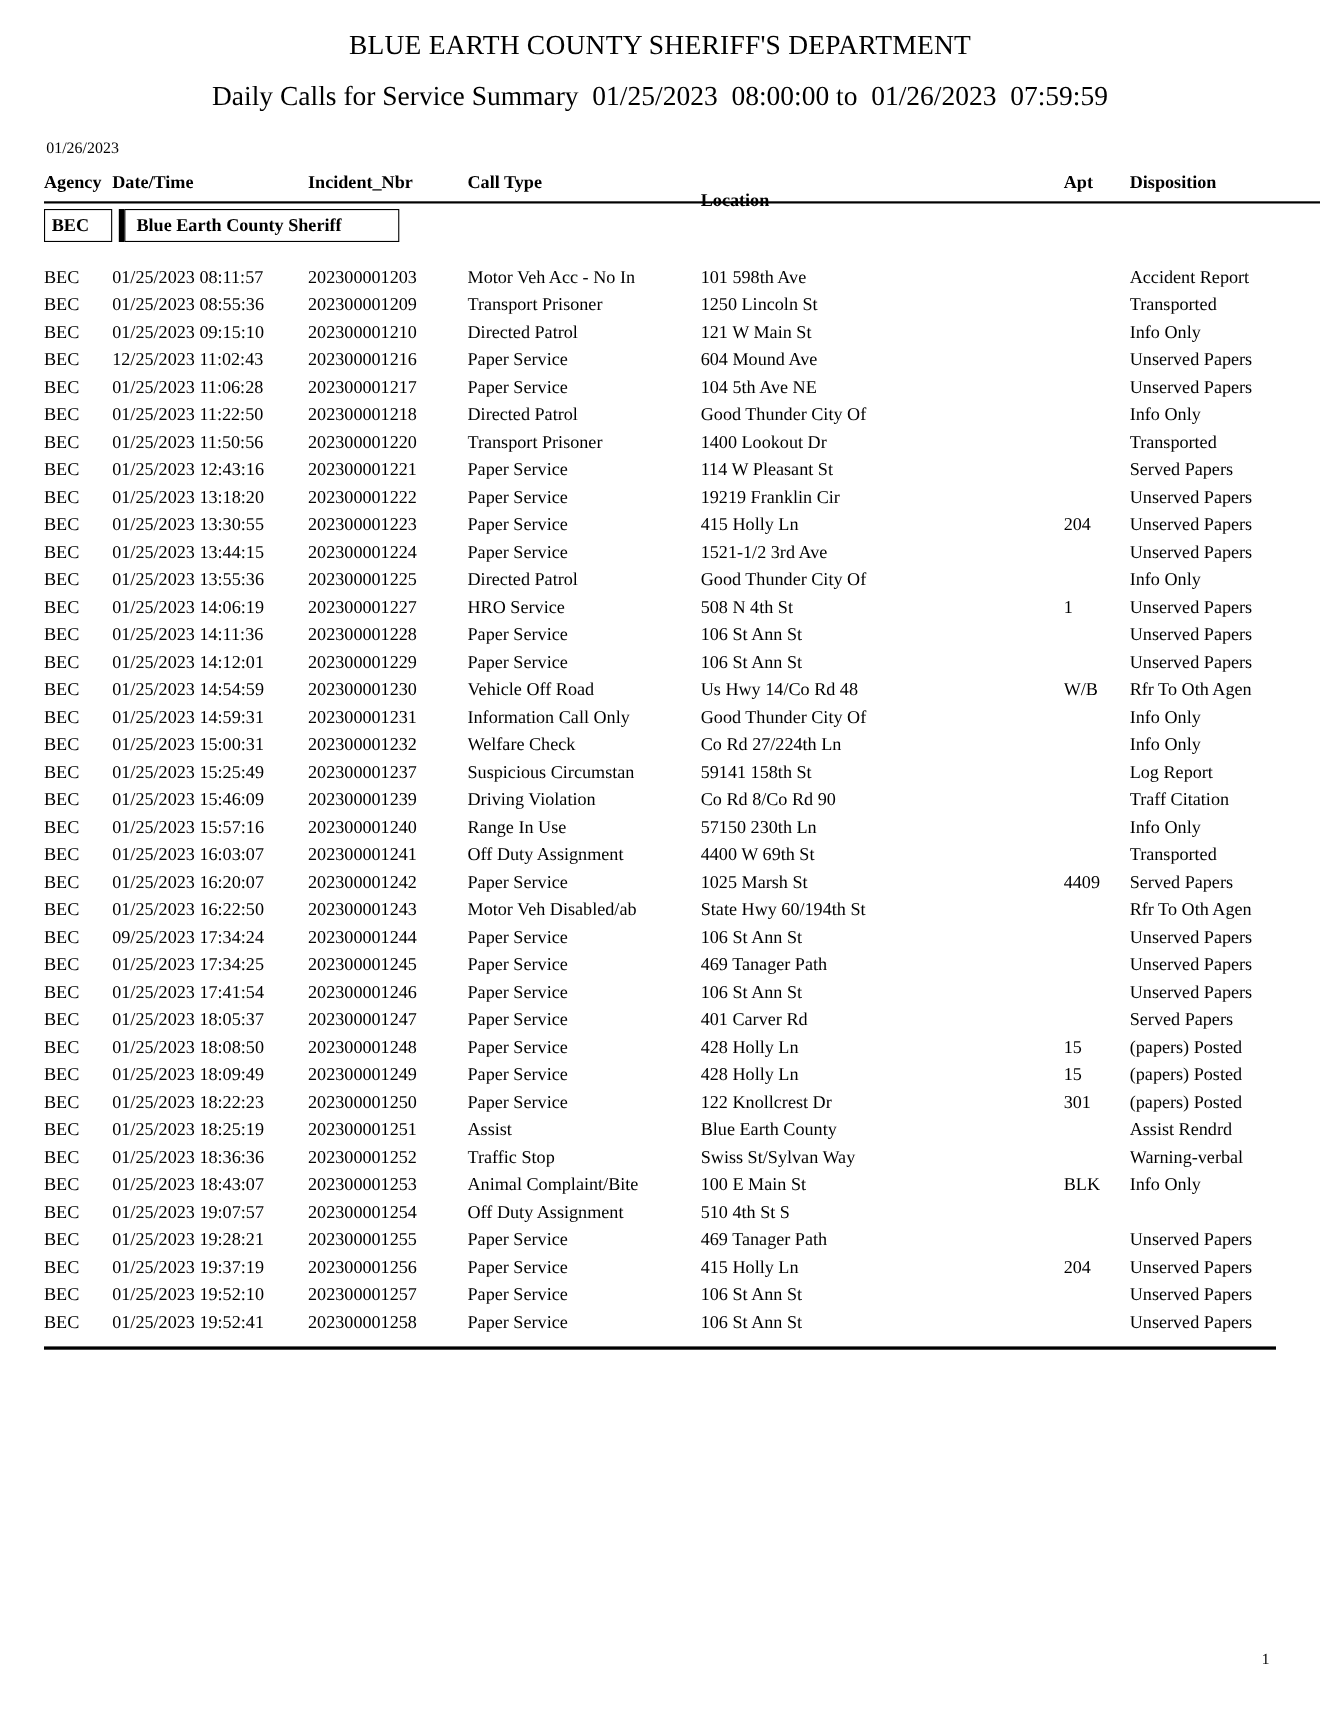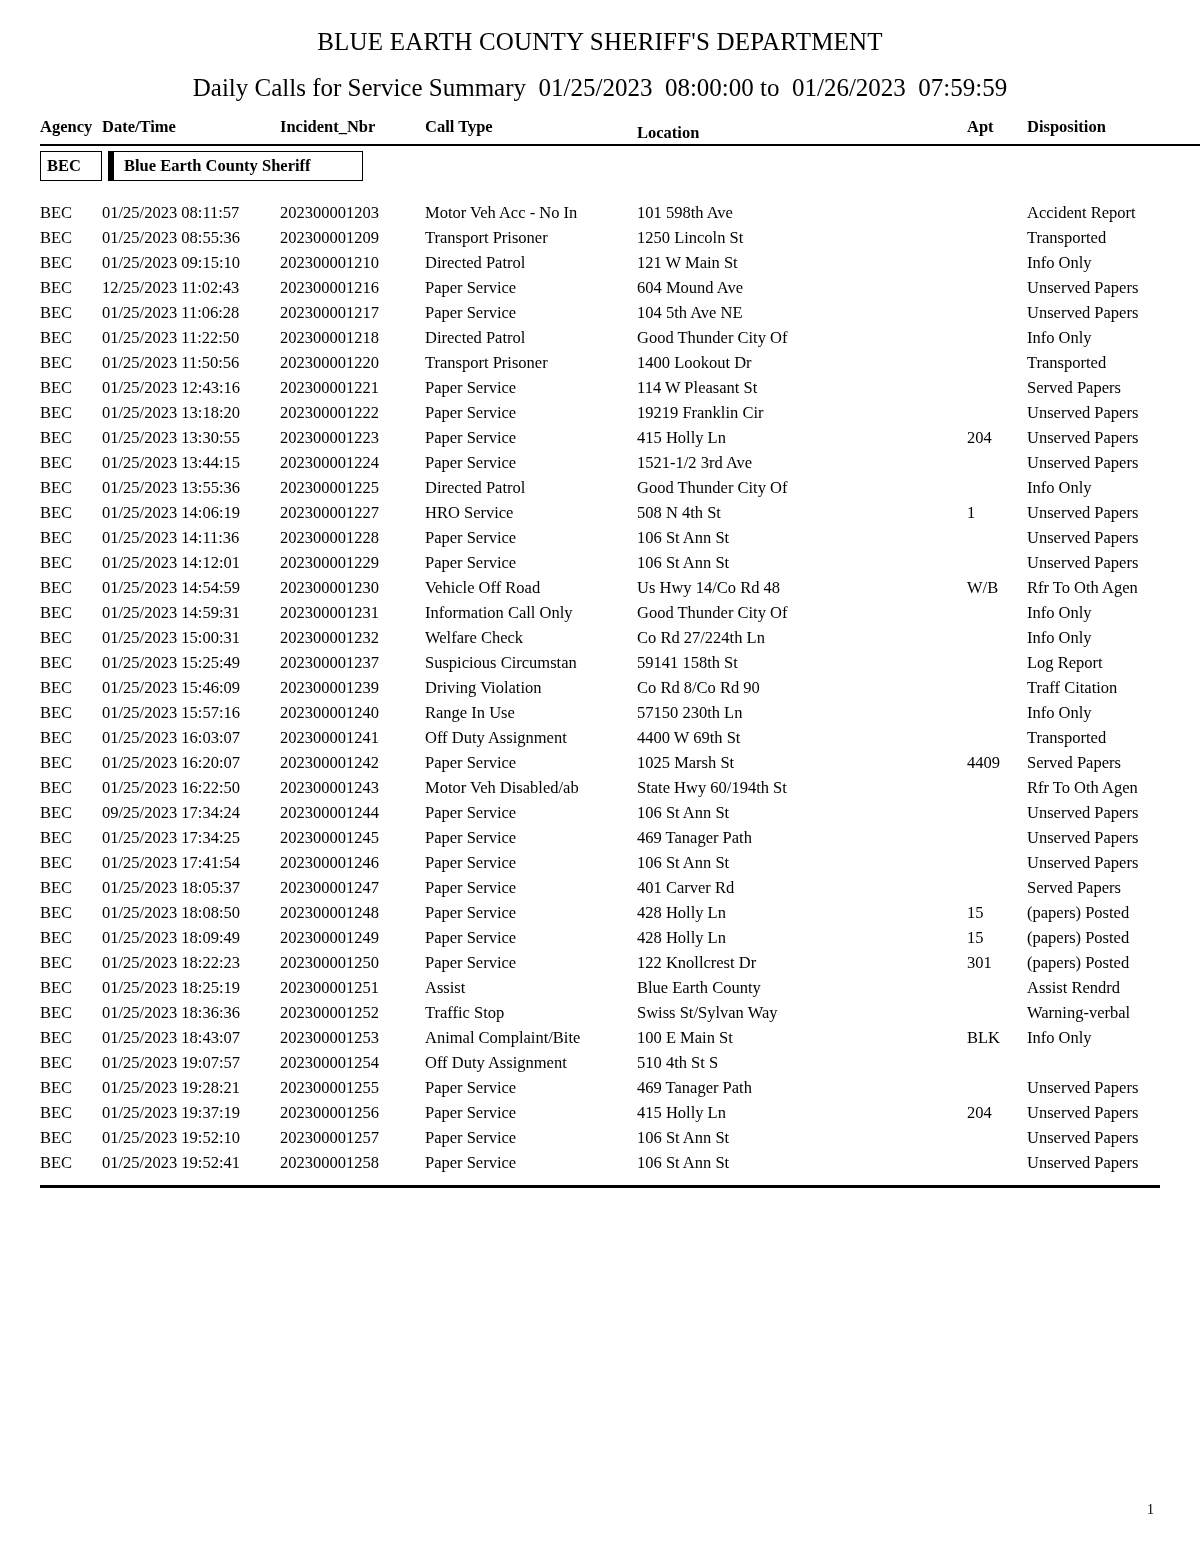--- a/index.html
+++ b/index.html
@@ -55,21 +55,21 @@
     vertical-align: bottom;
   }
   .hdr-agency  { width: 62px;  padding-left: 2px; }
   .hdr-datetime{ width: 178px; }
   .hdr-incident{ width: 145px; }
   .hdr-calltype{ width: 212px; }
   .hdr-location{ width: 330px; }
   .hdr-apt     { width: 60px;  }
   .hdr-disp    { width: 175px; }
 
-  .hdr-location-inner { display:inline-block; position: relative; top: 6px; }
+  .hdr-location-inner { display:inline-block; position: relative; top: 16px; }
 
   .rule-row td {
     padding: 0;
   }
   .rule {
     border-top: 2.5px solid #000;
     height: 0;
     margin: 0;
   }
   .group-row td { padding: 24px 0 0 0; }
@@ -128,20 +128,21 @@
 </head>
 <body>
 
 <div class="page">
 
   <div class="title-block">
     <div class="title-main">BLUE EARTH COUNTY SHERIFF'S DEPARTMENT</div>
     <div class="title-sub">Daily Calls for Service Summary  01/25/2023  08:00:00 to  01/26/2023  07:59:59</div>
   </div>
 
+  <div class="run-date">01/26/2023</div>
 
   <table class="report">
     <colgroup>
       <col class="hdr-agency">
         <col class="hdr-datetime">
         <col class="hdr-incident">
         <col class="hdr-calltype">
         <col class="hdr-location">
         <col class="hdr-apt">
         <col class="hdr-disp">

